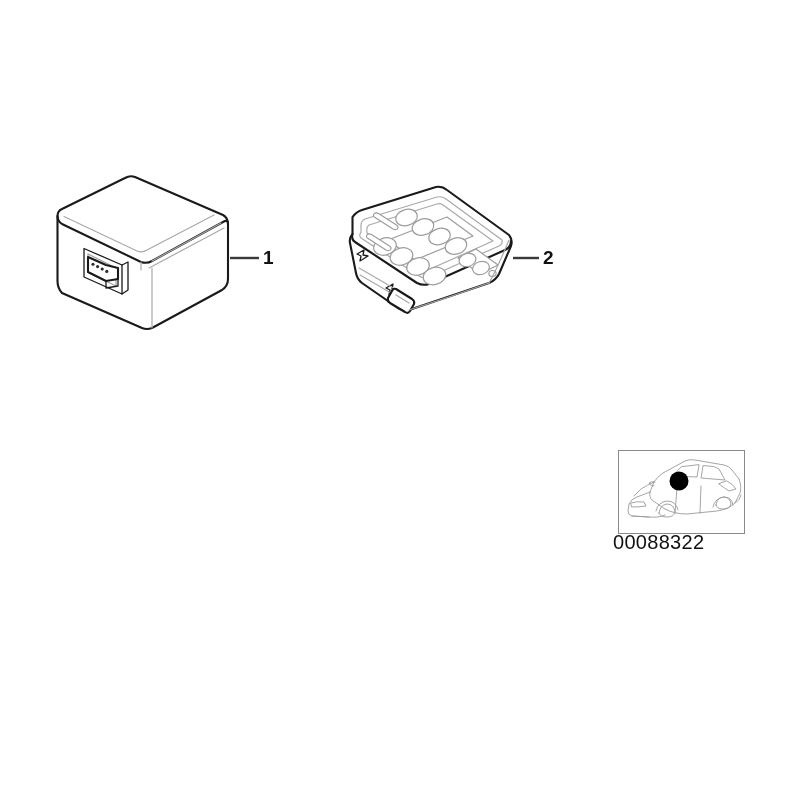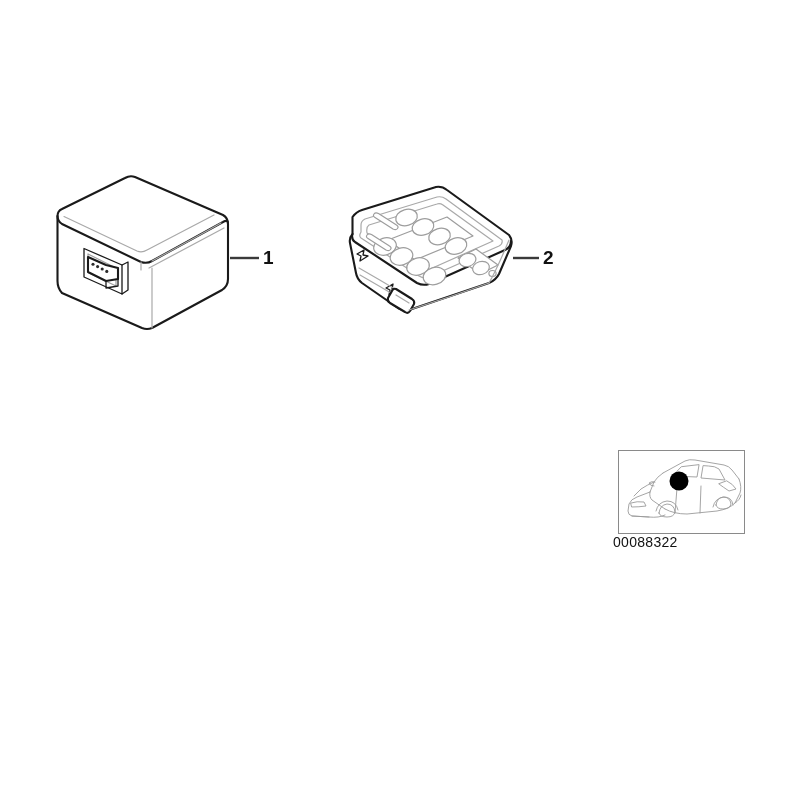--- a/index.html
+++ b/index.html
@@ -59,21 +59,21 @@
   #location-thumbnail svg {
     display: block;
     width: 125px;
     height: 82px;
   }
   #thumbnail-code {
     position: absolute;
     left: 613px;
     top: 534px;
     font-family: "Liberation Sans", sans-serif;
-    font-size: 14px;
+    font-size: 20px;
     line-height: 17px;
     color: #111111;
     letter-spacing: 0.3px;
   }
 
   
   #footer-bar {
     position: absolute;
     left: 0;
     top: 714px;

